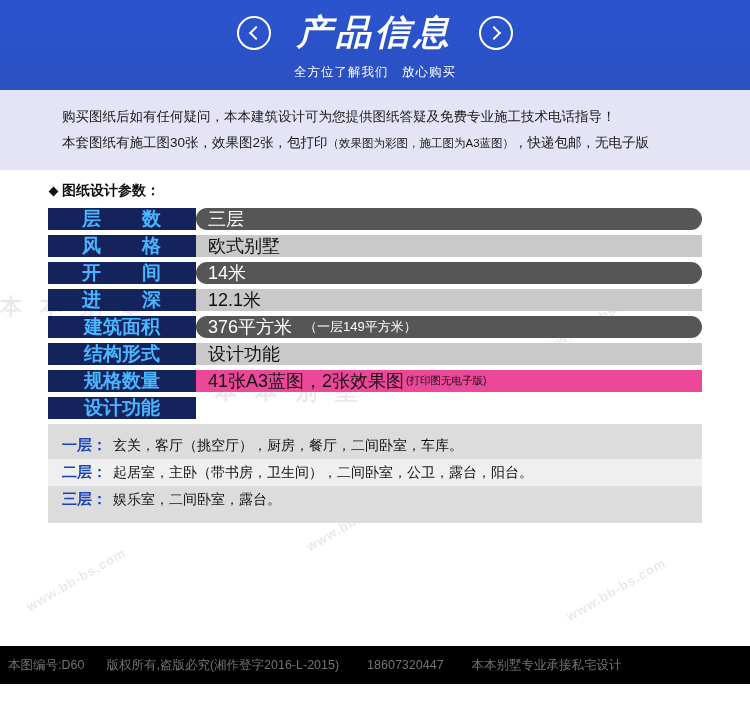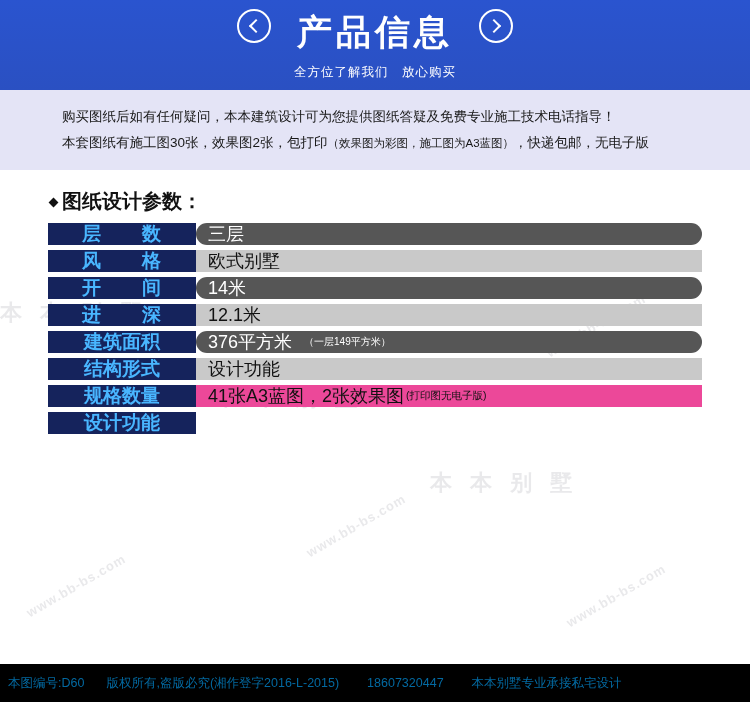--- a/index.html
+++ b/index.html
@@ -31,22 +31,24 @@
   .header-inner {
     position: relative;
     height: 100%;
     display: flex;
     flex-direction: column;
     align-items: center;
     justify-content: center;
   }
   .title-row {
     display: flex;
+    align-items: center;
     justify-content: center;
     gap: 26px;
+    font-style: italic;
   }
   .arrow-circle {
     width: 30px;
     height: 30px;
     border: 2px solid #ffffff;
     border-radius: 50%;
     position: relative;
     flex: none;
   }
   .arrow-circle::before {
@@ -91,22 +93,22 @@
     font-size: 11.5px;
   }
 
   
   .body-wrap {
     position: relative;
     padding: 0 28px;
     background: #ffffff;
   }
   .section-label {
-    margin: 18px 0 8px 22px;
-    font-size: 20px;
+    margin: 12px 0 8px 22px;
+    font-size: 14px;
     color: #111111;
     font-weight: bold;
     position: relative;
     z-index: 3;
   }
   .section-label .diamond {
     display: inline-block;
     width: 7px;
     height: 7px;
     background: #111111;
@@ -165,21 +167,21 @@
   .spec-val {
     flex: 1;
     display: flex;
     align-items: center;
     padding-left: 12px;
     font-size: 18px;
     color: #111111;
     box-sizing: border-box;
   }
   .spec-val .note {
-    font-size: 10px;
+    font-size: 13px;
     margin-left: 12px;
   }
   .spec-val .note-small {
     font-size: 10.5px;
     margin-left: 2px;
   }
   .val-dark {
     background: #565656;
     color: #ffffff;
     border-radius: 18px;
@@ -222,25 +224,25 @@
     color: #111111;
   }
   .func-row.alt {
     background: #efefef;
   }
 
   
   .footer {
     position: absolute;
     left: 0;
-    bottom: 0;
+    bottom: 18px;
     width: 750px;
     height: 38px;
     background: #000000;
-    color: #0369a1;
+    color: #737373;
     display: flex;
     align-items: center;
     font-size: 12.5px;
   }
   .footer span {
     white-space: nowrap;
   }
   .f1 { margin-left: 8px; }
   .f2 { margin-left: 22px; }
   .f3 { margin-left: 28px; }
@@ -326,20 +328,34 @@
         </div>
       </div>
 
       <div class="spec-row">
         <div class="spec-key wide">设计功能</div>
         <div class="spec-val val-none"></div>
       </div>
 
     </div>
 
+    <div class="functions">
+      <div class="func-row">
+        <span class="floor">一层：</span>
+        <span class="desc">玄关，客厅（挑空厅），厨房，餐厅，二间卧室，车库。</span>
+      </div>
+      <div class="func-row alt">
+        <span class="floor">二层：</span>
+        <span class="desc">起居室，主卧（带书房，卫生间），二间卧室，公卫，露台，阳台。</span>
+      </div>
+      <div class="func-row">
+        <span class="floor">三层：</span>
+        <span class="desc">娱乐室，二间卧室，露台。</span>
+      </div>
+    </div>
 
   </div>
 
   <div class="footer">
     <span class="f1">本图编号:D60</span>
     <span class="f2">版权所有,盗版必究(湘作登字2016-L-2015)</span>
     <span class="f3">18607320447</span>
     <span class="f4">本本别墅专业承接私宅设计</span>
   </div>
 

